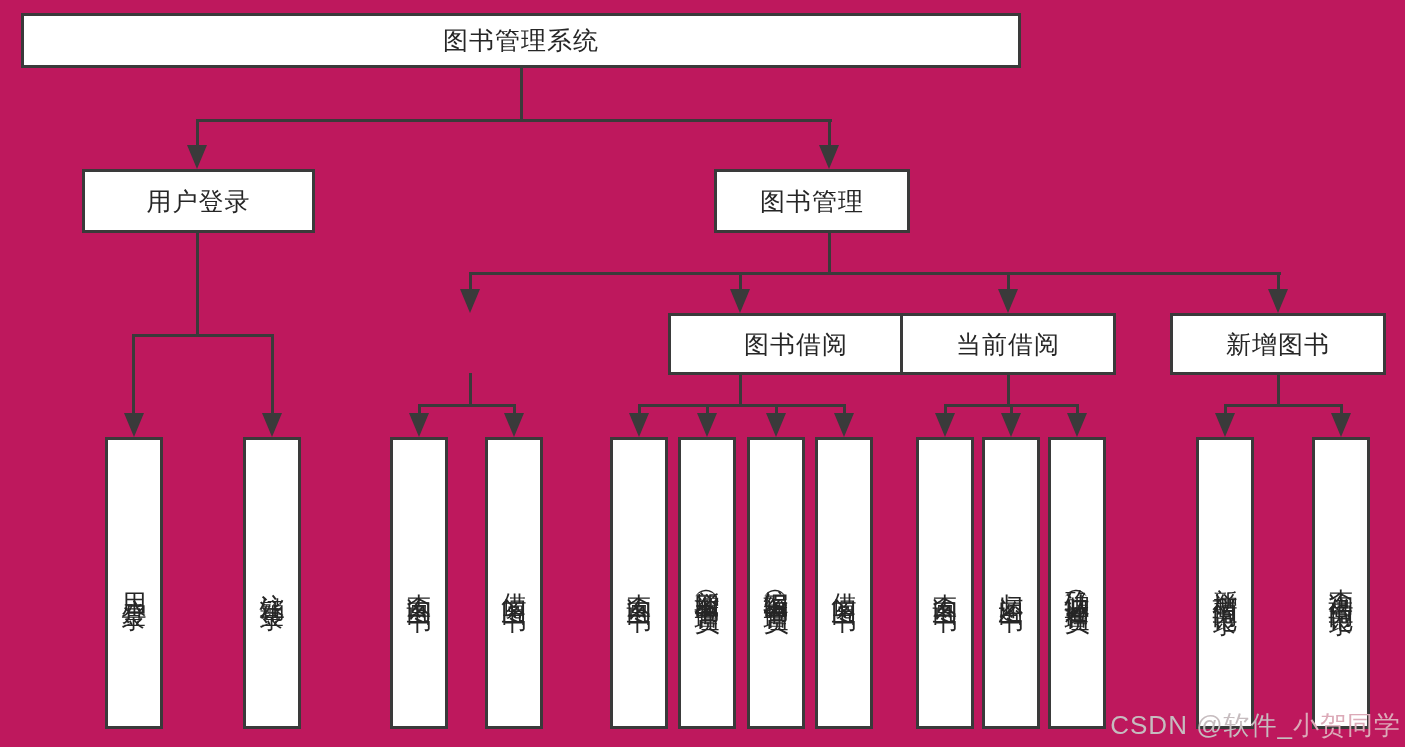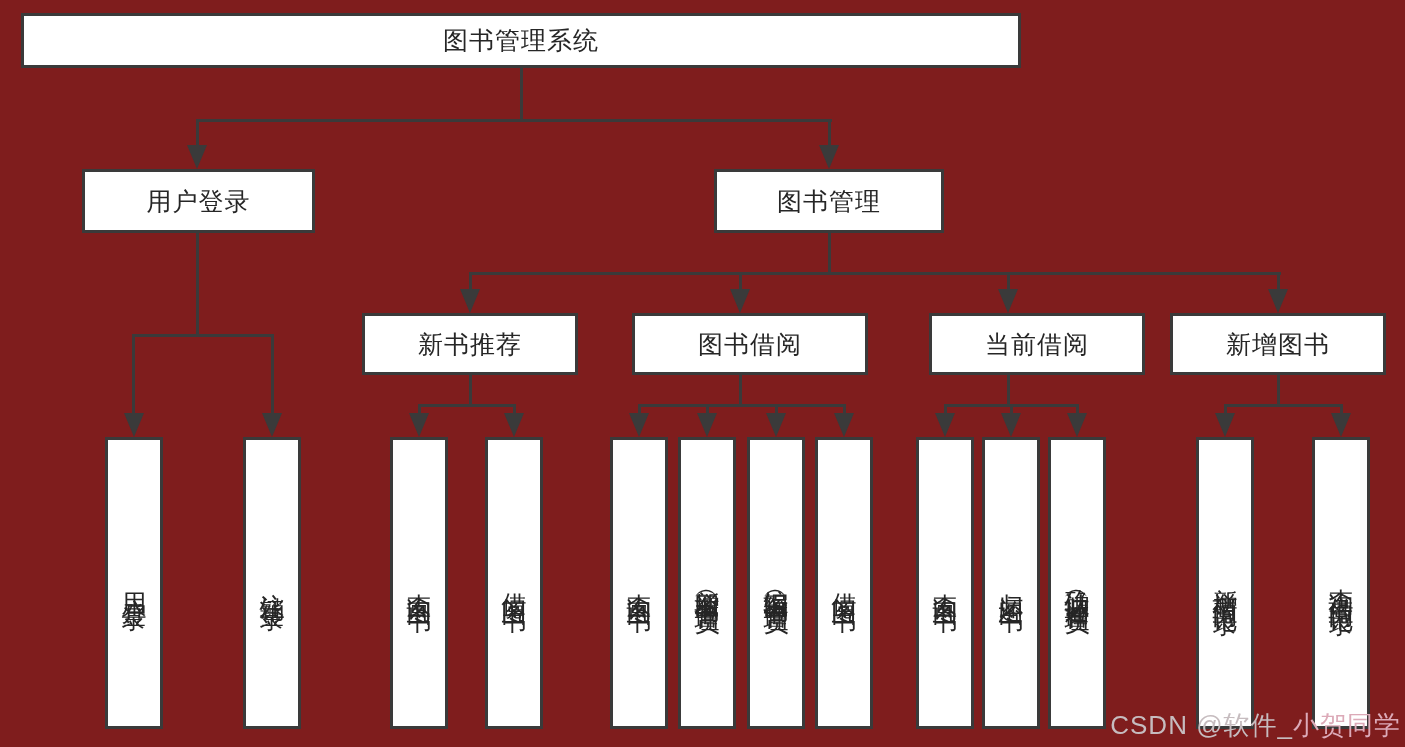--- a/index.html
+++ b/index.html
@@ -1,17 +1,17 @@
 <!DOCTYPE html>
 <html><head>
 <meta charset="utf-8">
 <style>
   html,body{margin:0;padding:0;background:#ffffff;}
   .canvas{
-    position:relative;width:1405px;height:747px;background:#7f1d1d;overflow:hidden;
+    position:relative;width:1405px;height:747px;background:#be185d;overflow:hidden;
     font-family:"Liberation Sans","DejaVu Sans",sans-serif;
   }
   .box{
     position:absolute;box-sizing:border-box;background:#ffffff;
     border:3px solid #3a3a3a;display:flex;align-items:center;justify-content:center;
     font-size:25px;color:#262626;letter-spacing:1px;white-space:nowrap;z-index:2;
   }
   .vbox{
     position:absolute;box-sizing:border-box;background:#ffffff;
     border:3px solid #3a3a3a;display:flex;align-items:center;justify-content:center;
@@ -44,21 +44,21 @@
   <div class="vl" style="left:520px;top:66px;height:56px;"></div>
   <div class="hl" style="left:196px;top:119px;width:636px;"></div>
   <div class="vl" style="left:196px;top:119px;height:32px;"></div>
   <div class="ah" style="left:187px;top:145px;"></div>
   <div class="vl" style="left:828px;top:119px;height:32px;"></div>
   <div class="ah" style="left:819px;top:145px;"></div>
 
   <div class="box" style="left:82px;top:169px;width:233px;height:64px;">
     <span>用户登录</span>
   </div>
-  <div class="box" style="left:714px;top:169px;width:230px;height:64px;">
+  <div class="box" style="left:714px;top:169px;width:196px;height:64px;">
     <span>图书管理</span>
   </div>
 
   <div class="vl" style="left:196px;top:231px;height:106px;"></div>
   <div class="hl" style="left:132px;top:334px;width:142px;"></div>
   <div class="vl" style="left:132px;top:334px;height:82px;"></div>
   <div class="ah" style="left:124px;top:413px;"></div>
   <div class="vl" style="left:271px;top:334px;height:82px;"></div>
   <div class="ah" style="left:262px;top:413px;"></div>
 
@@ -66,27 +66,24 @@
   <div class="hl" style="left:469px;top:272px;width:812px;"></div>
   <div class="vl" style="left:469px;top:272px;height:20px;"></div>
   <div class="ah" style="left:460px;top:289px;"></div>
   <div class="vl" style="left:739px;top:272px;height:20px;"></div>
   <div class="ah" style="left:730px;top:289px;"></div>
   <div class="vl" style="left:1007px;top:272px;height:20px;"></div>
   <div class="ah" style="left:998px;top:289px;"></div>
   <div class="vl" style="left:1277px;top:272px;height:20px;"></div>
   <div class="ah" style="left:1268px;top:289px;"></div>
 
-  <div class="box" style="left:362px;top:313px;width:216px;height:62px;">
-    <span>新书推荐</span>
-  </div>
-  <div class="box" style="left:632px;top:313px;width:236px;height:62px;">
+  <div class="box" style="left:668px;top:313px;width:256px;height:62px;">
     <span>图书借阅</span>
   </div>
-  <div class="box" style="left:929px;top:313px;width:216px;height:62px;">
+  <div class="box" style="left:900px;top:313px;width:216px;height:62px;">
     <span>当前借阅</span>
   </div>
   <div class="box" style="left:1170px;top:313px;width:216px;height:62px;">
     <span>新增图书</span>
   </div>
 
   <div class="vl" style="left:469px;top:373px;height:34px;"></div>
   <div class="hl" style="left:418px;top:404px;width:98px;"></div>
   <div class="vl" style="left:418px;top:404px;height:12px;"></div>
   <div class="ah" style="left:409px;top:413px;"></div>

